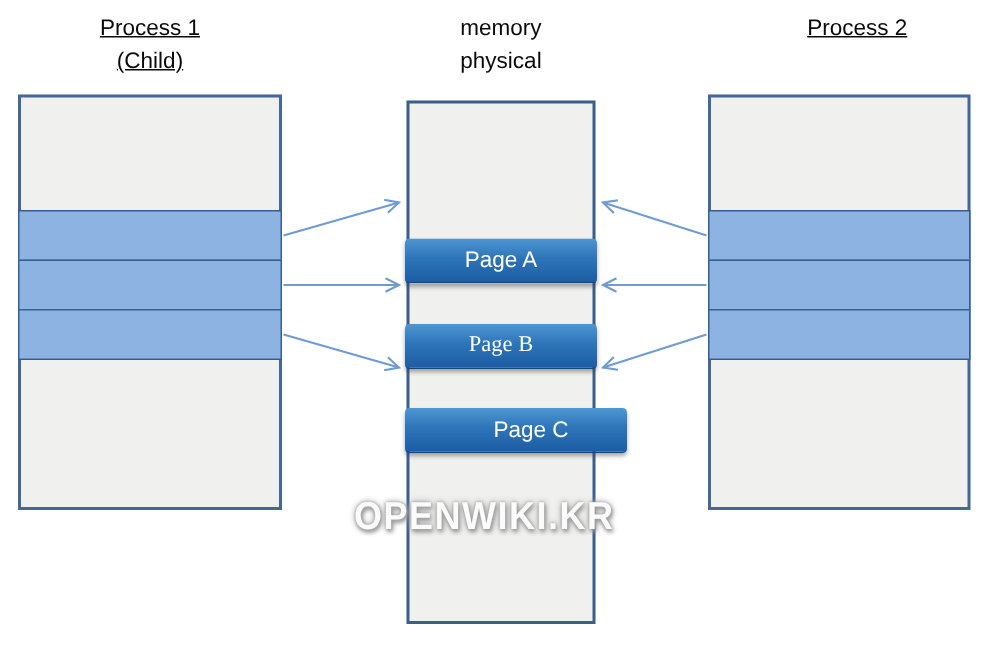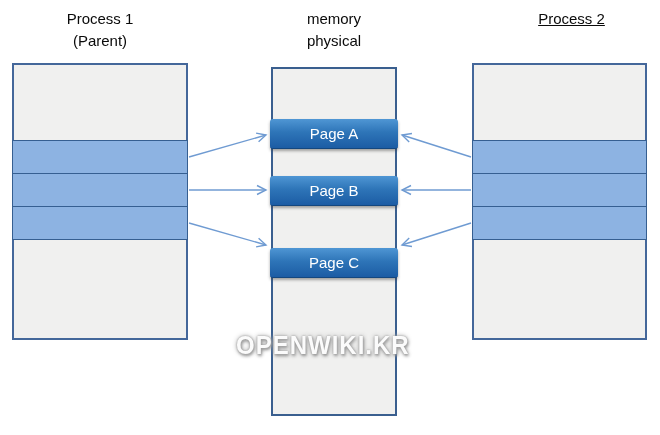--- a/index.html
+++ b/index.html
@@ -5,21 +5,21 @@
   html,body{margin:0;padding:0;background:#ffffff;}
   #stage{
     position:relative;width:660px;height:435px;background:#ffffff;overflow:hidden;
     font-family:"Liberation Sans","DejaVu Sans",sans-serif;
   }
   .col-title{
     position:absolute;top:8px;text-align:center;color:#0a0a0a;
     font-size:15px;line-height:22px;
   }
   .col-title .line{display:block;}
-  #title-parent{left:12px;width:176px;}
+  #title-parent{left:12px;width:176px;text-decoration:underline;}
   #title-memory{left:271px;width:126px;}
   #title-child{left:484px;width:175px;text-decoration:underline;}
   .proc-rect{
     position:absolute;top:63px;height:277px;background:#f0f0ef;
     border:2px solid #44679a;box-sizing:border-box;
   }
   #rect-parent{left:12px;width:176px;}
   #rect-child{left:472px;width:175px;}
   #rect-memory{
     position:absolute;left:271px;top:67px;width:126px;height:349px;
@@ -32,41 +32,41 @@
   .band.parent{left:12px;width:176px;}
   .band.child{left:472px;width:175px;}
   .band.b1{top:140px;}
   .band.b2{top:173px;}
   .band.b3{top:206px;}
   .page-box{
     position:absolute;left:270px;width:128px;height:29px;
     background:linear-gradient(180deg,#4f96d4 0%,#2e75b8 45%,#1c5ca4 100%);
     border-radius:3px;border-bottom:1px solid #14477f;
     box-shadow:0 2px 3px rgba(60,60,60,0.45);
-    color:#ffffff;font-size:15px;display:flex;align-items:center;justify-content:center;
+    color:#ffffff;font-size:15px;display:flex;align-items:center;justify-content:center;margin-top:40px;
   }
   #page-a{top:119px;}
-  #page-b{top:176px;}
-  #page-c{top:248px;}
+  #page-b{top:176px;font-family:Liberation Serif, serif;}
+  #page-c{top:232px;padding-left:20px;}
   #arrow-layer{position:absolute;left:0;top:0;pointer-events:none;}
   #watermark{
     position:absolute;left:236px;top:331px;width:164px;text-align:center;
     font-weight:bold;font-size:24px;letter-spacing:1px;color:#fbfbfb;
     text-shadow:0 0 2px #9a9a9a,0 0 5px #a8a8a8,1px 2px 3px #8f8f8f;
     transform:scaleY(1.08);
   }
 </style>
 </head>
 <body>
 
 <div id="stage">
 
   <div class="col-title" id="title-parent">
     <span class="line">Process 1</span>
-    <span class="line">(Parent)</span>
+    <span class="line">(Child)</span>
   </div>
   <div class="col-title" id="title-memory">
     <span class="line">memory</span>
     <span class="line">physical</span>
   </div>
   <div class="col-title" id="title-child">
     <span class="line">Process 2</span>
   </div>
 
   <div class="proc-rect" id="rect-parent"></div>

